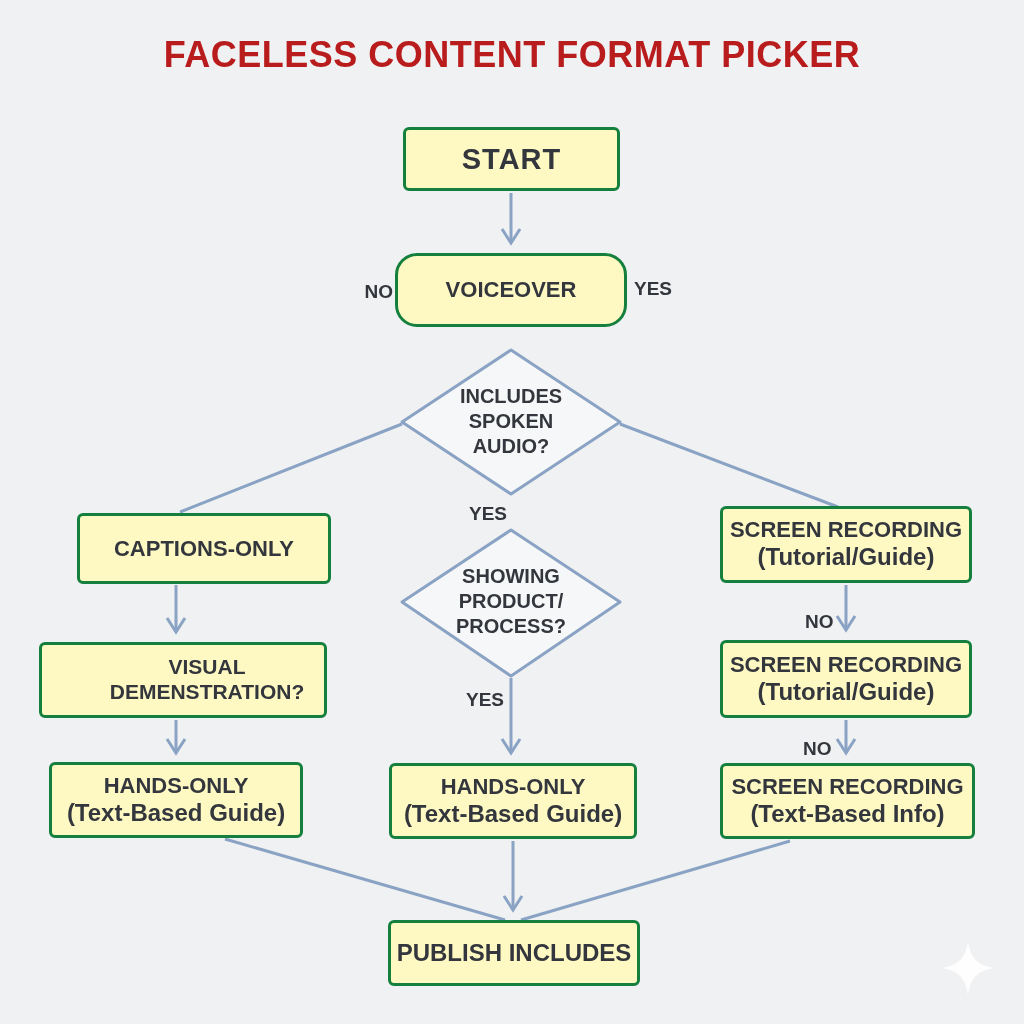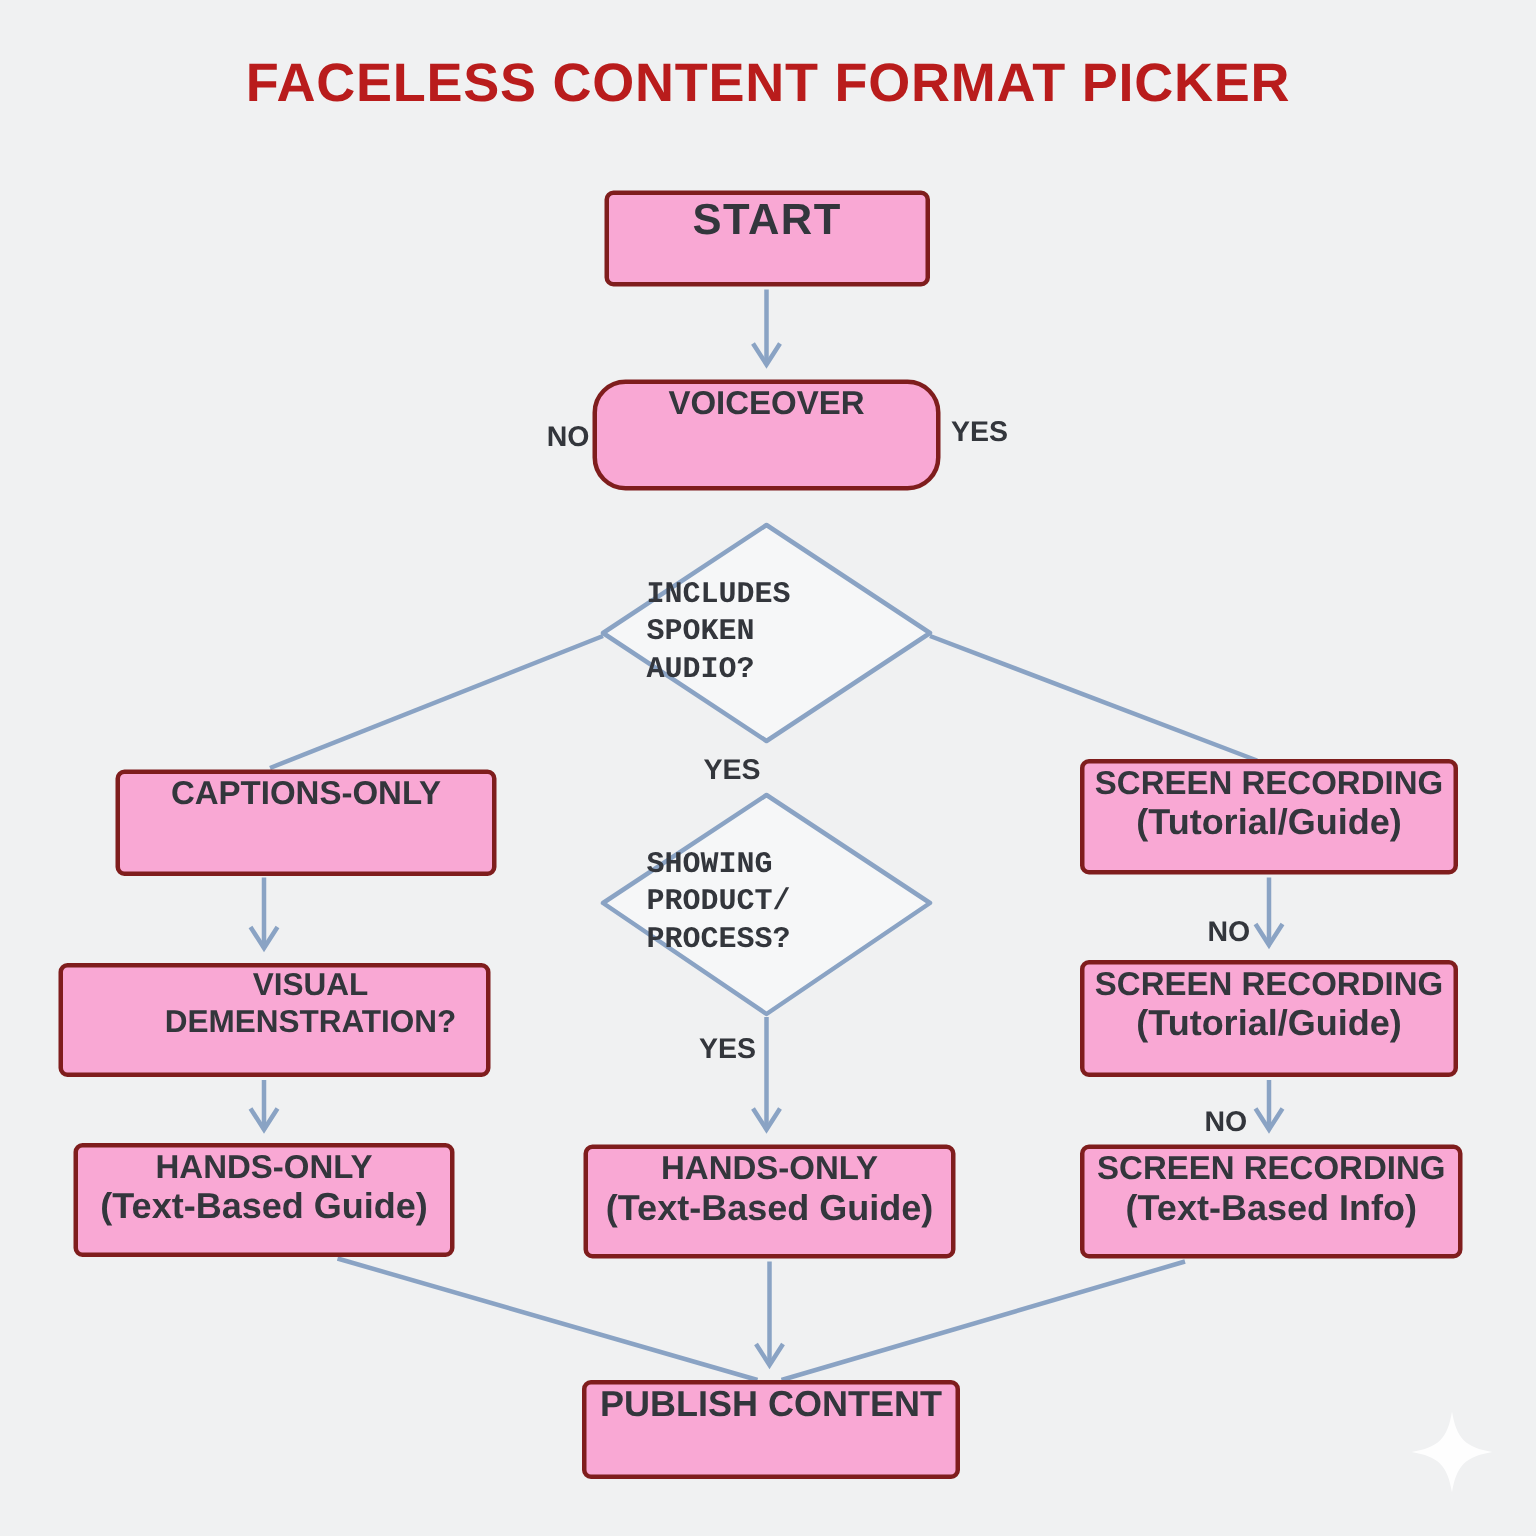--- a/index.html
+++ b/index.html
@@ -10,42 +10,42 @@
     color:#33363c;
   }
   .title{
     position:absolute;left:0;top:34px;width:100%;
     text-align:center;font-size:36px;font-weight:bold;
     letter-spacing:0.5px;color:#b91c1c;
   }
   svg.lines{position:absolute;left:0;top:0;width:1024px;height:1024px;}
   .node{
     position:absolute;box-sizing:border-box;
-    background:#f9a8d4;border:3px solid #7f1d1d;border-radius:6px;
-    display:flex;flex-direction:column;align-items:center;
+    background:#fef9c3;border:3px solid #15803d;border-radius:6px;
+    display:flex;flex-direction:column;align-items:center;justify-content:center;
     font-weight:bold;text-align:center;line-height:1.18;
   }
   .node .label{font-size:22px;}
   .node .sub{font-size:24px;}
   #n-start{left:403px;top:127px;width:217px;height:64px;}
   #n-start .label{font-size:29px;letter-spacing:1px;}
   #n-voiceover{left:395px;top:253px;width:232px;height:74px;border-radius:22px;}
   #n-captions{left:49px;top:513px;width:254px;height:71px;margin-left:28px;}
   #n-visual{left:39px;top:642px;width:288px;height:76px;}
   #n-visual .label{font-size:21px;margin-left:48px;}
   #n-hands-left{left:49px;top:762px;width:254px;height:76px;}
   #n-hands-center{left:389px;top:763px;width:248px;height:76px;}
   #n-sr1{left:720px;top:506px;width:252px;height:77px;}
   #n-sr2{left:720px;top:640px;width:252px;height:78px;}
   #n-sr3{left:720px;top:763px;width:255px;height:76px;}
   #n-publish{left:388px;top:920px;width:252px;height:66px;}
   #n-publish .label{font-size:24px;}
   .dlabel{
-    position:absolute;width:160px;text-align:left;
-    font-weight:bold;font-size:20px;line-height:1.25;font-family:Liberation Mono, monospace;
+    position:absolute;width:160px;text-align:center;
+    font-weight:bold;font-size:20px;line-height:1.25;
   }
   #d1-label{left:431px;top:384px;}
   #d2-label{left:431px;top:564px;}
   .dlabel span{display:block;}
   .elabel{position:absolute;font-weight:bold;font-size:19px;}
   #l-no-voiceover{left:345px;top:281px;width:48px;text-align:right;}
   #l-yes-voiceover{left:634px;top:278px;}
   #l-yes-audio{left:469px;top:503px;}
   #l-yes-product{left:466px;top:689px;}
   #l-no-sr2{left:805px;top:611px;}
@@ -117,21 +117,21 @@
     <span class="label">SCREEN RECORDING</span>
     <span class="sub">(Tutorial/Guide)</span>
   </div>
 
   <div class="node" id="n-sr3">
     <span class="label">SCREEN RECORDING</span>
     <span class="sub">(Text-Based Info)</span>
   </div>
 
   <div class="node" id="n-publish">
-    <span class="label">PUBLISH CONTENT</span>
+    <span class="label">PUBLISH INCLUDES</span>
   </div>
 
   <div class="dlabel" id="d1-label">
     <span>INCLUDES</span>
     <span>SPOKEN</span>
     <span>AUDIO?</span>
   </div>
   <div class="dlabel" id="d2-label">
     <span>SHOWING</span>
     <span>PRODUCT/</span>

